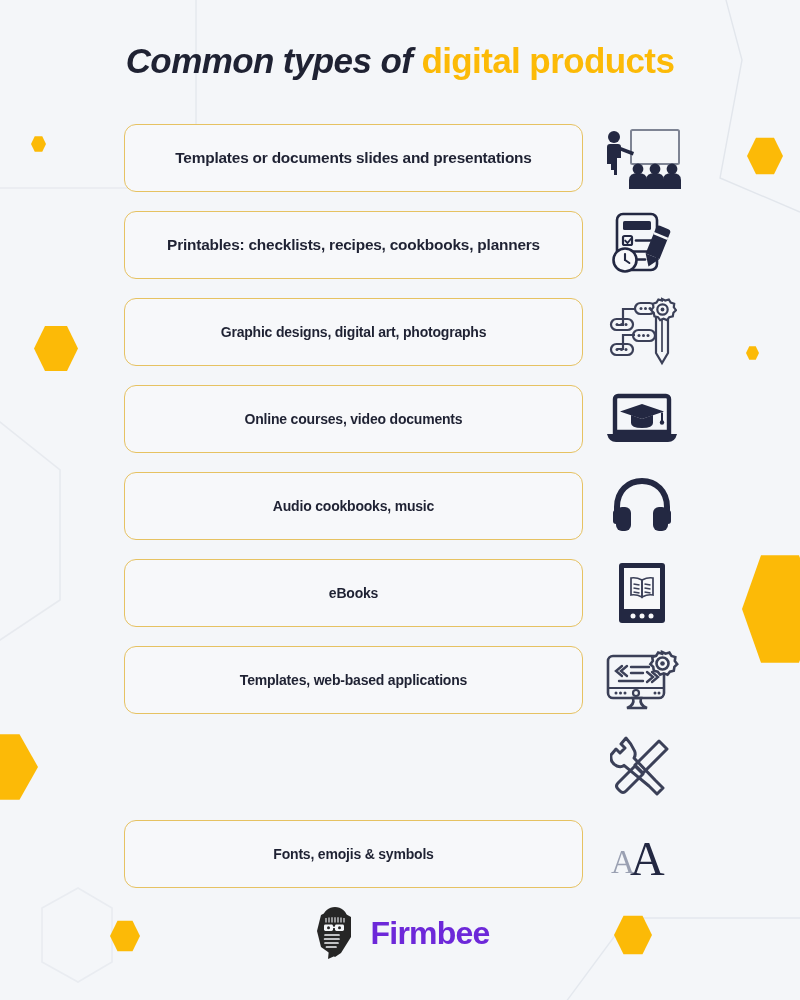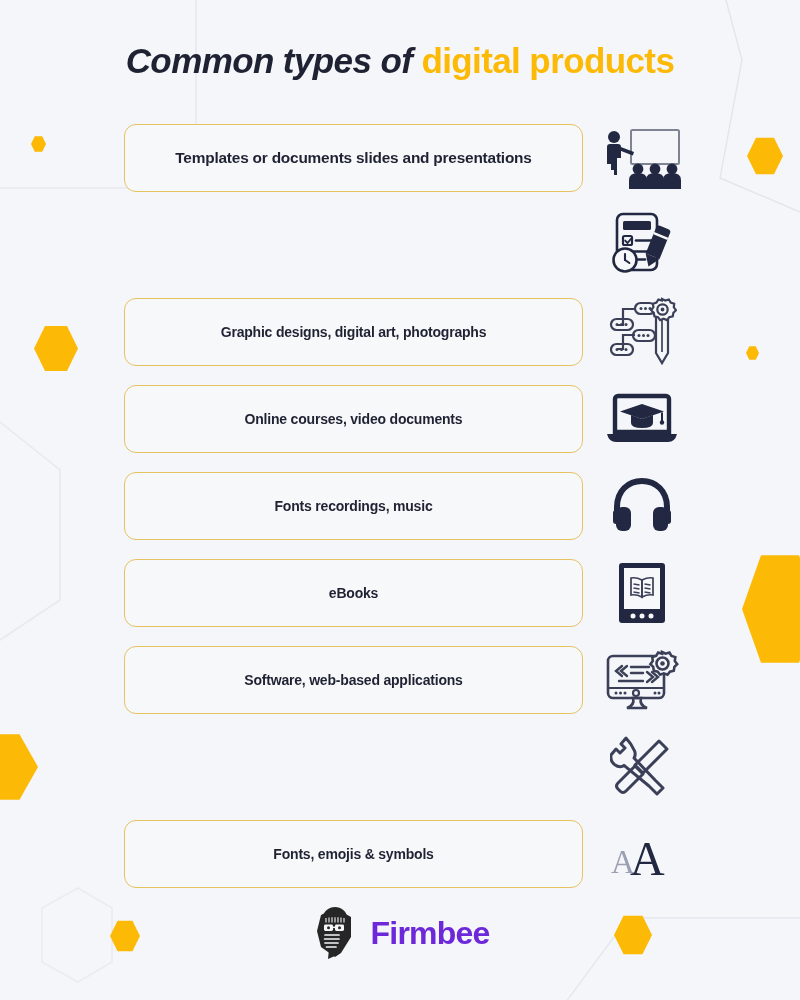--- a/index.html
+++ b/index.html
@@ -165,20 +165,23 @@
         <path d="M28 55 q0 -7 9 -7 q9 0 9 7 v9 h-18 Z"></path>
         <circle cx="54" cy="44" r="5.4"></circle>
         <path d="M45 55 q0 -7 9 -7 q9 0 9 7 v9 h-18 Z"></path>
         <circle cx="71" cy="44" r="5.4"></circle>
         <path d="M62 55 q0 -7 9 -7 q9 0 9 7 v9 h-18 Z"></path>
       </g>
     </svg>
         </div>
       </div>
       <div class="row">
+        <div class="pill">
+          <div class="pill-label">Printables: checklists, recipes, cookbooks, planners</div>
+        </div>
         <div class="icon-wrap">
     <svg width="66" height="70" viewBox="0 0 66 70" xmlns="http://www.w3.org/2000/svg">
       <rect x="8" y="4" width="40" height="56" rx="6" fill="none" stroke="#232842" stroke-width="2.6"></rect>
       <rect x="14" y="11" width="28" height="9" rx="1.6" fill="#232842"></rect>
       <rect x="14" y="26" width="9" height="9" rx="1.6" fill="none" stroke="#232842" stroke-width="2.2"></rect>
       <path d="M16.2 30.6 l2.3 2.4 l3.3 -4" fill="none" stroke="#232842" stroke-width="1.9" stroke-linecap="round"></path>
       <g stroke="#232842" stroke-width="2.6" stroke-linecap="round">
         <line x1="27" y1="30.5" x2="44" y2="30.5"></line>
         <line x1="19" y1="41.5" x2="44" y2="41.5"></line>
         <line x1="19" y1="49.5" x2="36" y2="49.5"></line>
@@ -244,21 +247,21 @@
       <path d="M2 44 h70 a0 0 0 0 1 0 0 q-2 8 -9 8 h-52 q-7 0 -9 -8 Z" fill="#232842"></path>
       <path d="M37 14 L59 21.5 L37 29 L15 21.5 Z" fill="#232842"></path>
       <path d="M26 25 v8 q0 5 11 5 q11 0 11 -5 v-8 L37 29 Z" fill="#232842"></path>
       <line x1="57" y1="22.5" x2="57" y2="31" stroke="#232842" stroke-width="2"></line>
       <circle cx="57" cy="32.5" r="2.2" fill="#232842"></circle>
     </svg>
         </div>
       </div>
       <div class="row">
         <div class="pill">
-          <div class="pill-label">Fonts recordings, music</div>
+          <div class="pill-label">Audio cookbooks, music</div>
         </div>
         <div class="icon-wrap">
     <svg width="62" height="58" viewBox="0 0 62 58" xmlns="http://www.w3.org/2000/svg">
       <path d="M6 38 V30 C6 14 17 4 31 4 C45 4 56 14 56 30 v8" fill="none" stroke="#232842" stroke-width="6" stroke-linecap="round"></path>
       <rect x="2" y="33" width="7" height="14" rx="3" fill="#232842"></rect>
       <rect x="53" y="33" width="7" height="14" rx="3" fill="#232842"></rect>
       <rect x="5" y="30" width="15" height="24" rx="6" fill="#232842"></rect>
       <rect x="42" y="30" width="15" height="24" rx="6" fill="#232842"></rect>
     </svg>
         </div>
@@ -284,21 +287,21 @@
       <g fill="#f7f8fa">
         <circle cx="17" cy="56" r="2.5"></circle>
         <circle cx="26" cy="56" r="2.5"></circle>
         <circle cx="35" cy="56" r="2.5"></circle>
       </g>
     </svg>
         </div>
       </div>
       <div class="row">
         <div class="pill">
-          <div class="pill-label">Software, web-based applications</div>
+          <div class="pill-label">Templates, web-based applications</div>
         </div>
         <div class="icon-wrap">
     <svg width="74" height="68" viewBox="0 0 74 68" xmlns="http://www.w3.org/2000/svg">
       <rect x="3" y="10" width="56" height="42" rx="5" fill="none" stroke="#3b4058" stroke-width="2.6"></rect>
       <line x1="3" y1="42" x2="59" y2="42" stroke="#3b4058" stroke-width="2.2"></line>
       <g fill="#3b4058">
         <circle cx="11" cy="47" r="1.5"></circle>
               <circle cx="15.5" cy="47" r="1.5"></circle>
               <circle cx="20" cy="47" r="1.5"></circle>
         <circle cx="50" cy="47" r="1.5"></circle>

